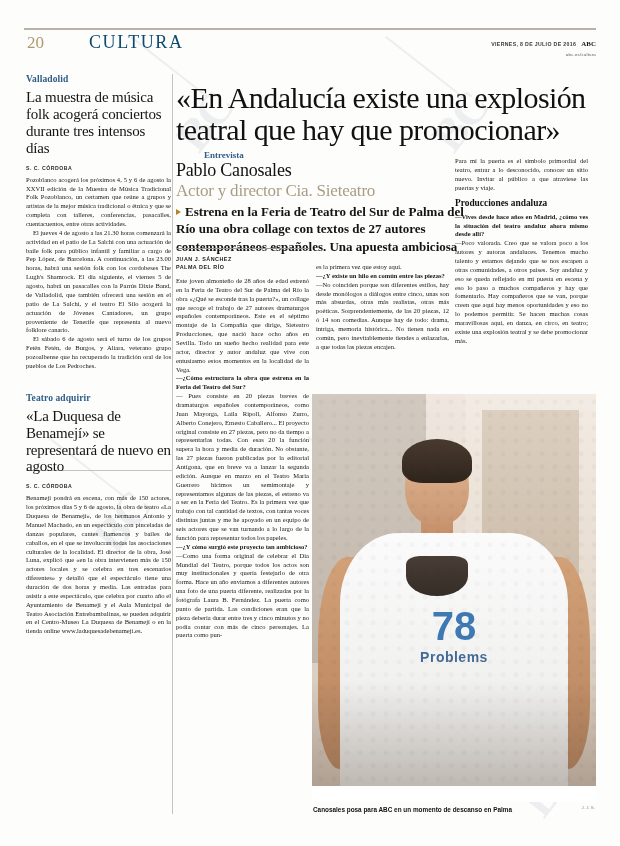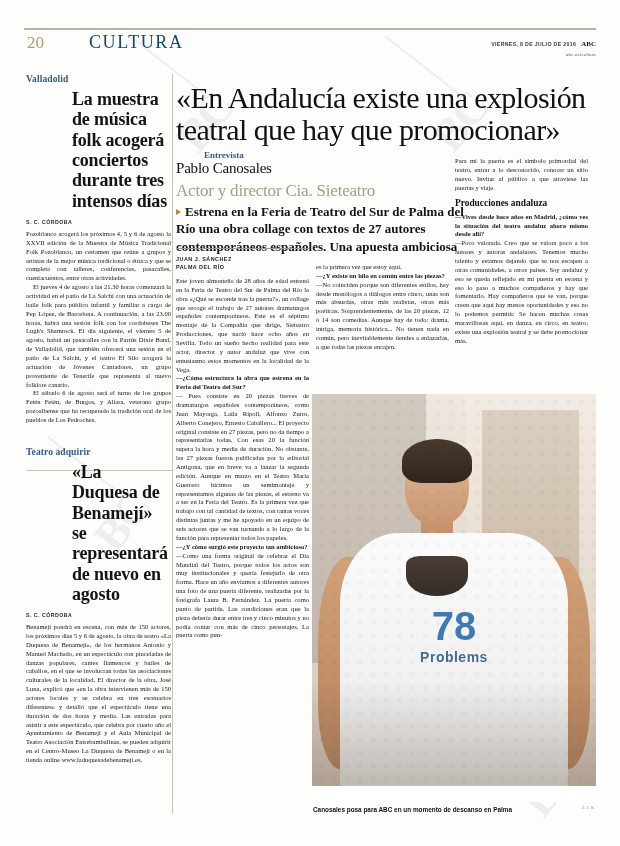--- a/index.html
+++ b/index.html
@@ -122,27 +122,26 @@
 
   .kicker {
     font-family: "Liberation Serif", serif;
     font-weight: bold;
     font-size: 9.5px;
     color: #2f5d86;
     margin-bottom: 5px;
     letter-spacing: 0.1px;
   }
   .rail-head {
-    font-size: 18px;
+    font-size: 15px;
     line-height: 1.13;
-    font-weight: bold;
+    font-weight: normal;
     color: #141414;
     letter-spacing: -0.2px;
     margin-bottom: 8px;
-    margin-left: 46px;
   }
   .byline {
     font-family: "Liberation Sans", sans-serif;
     font-size: 5.2px;
     font-weight: bold;
     letter-spacing: 0.5px;
     color: #2a2a2a;
     margin-bottom: 5px;
   }
   .body-text {
@@ -174,21 +173,21 @@
     font-family: "Liberation Serif", serif;
     font-weight: bold;
     font-size: 9px;
     color: #2f5d86;
     padding-left: 28px;
   }
   .person-name {
     position: absolute;
     left: 176px;
     top: 160px;
-    font-size: 15px;
+    font-size: 18px;
     color: #121212;
     letter-spacing: -0.2px;
   }
   .person-role {
     position: absolute;
     left: 176px;
     top: 181px;
     font-size: 17px;
     color: #a99c86;
     letter-spacing: -0.2px;

